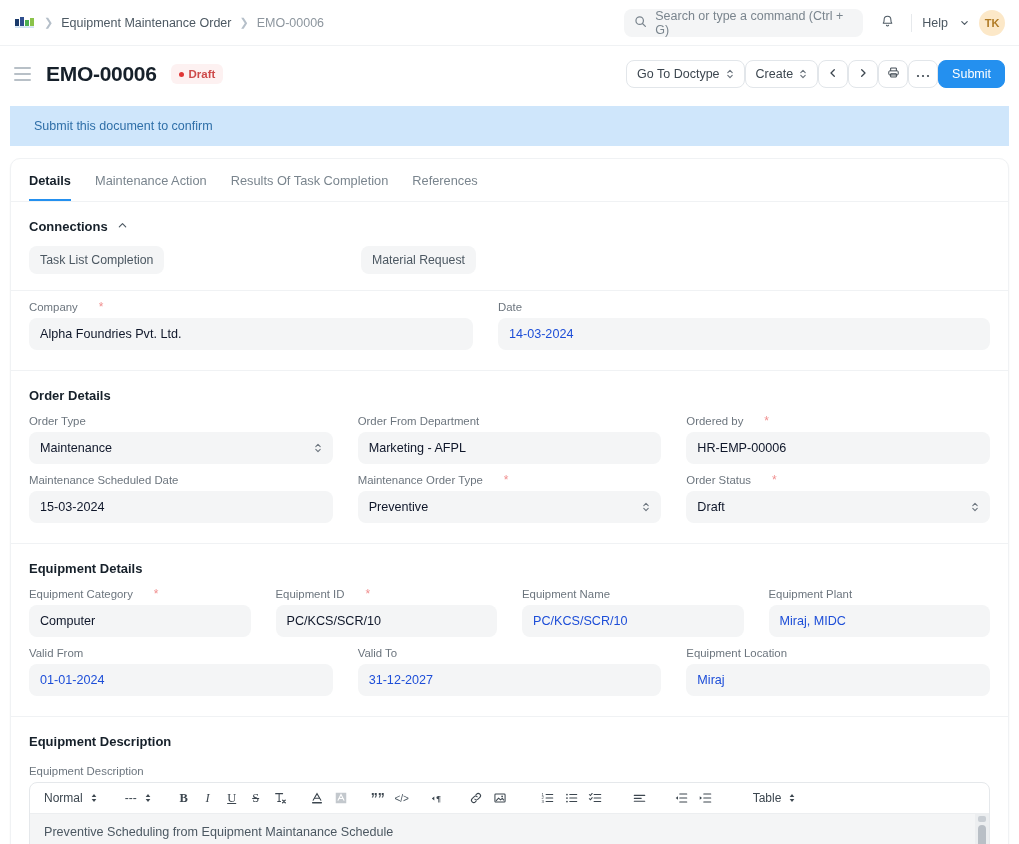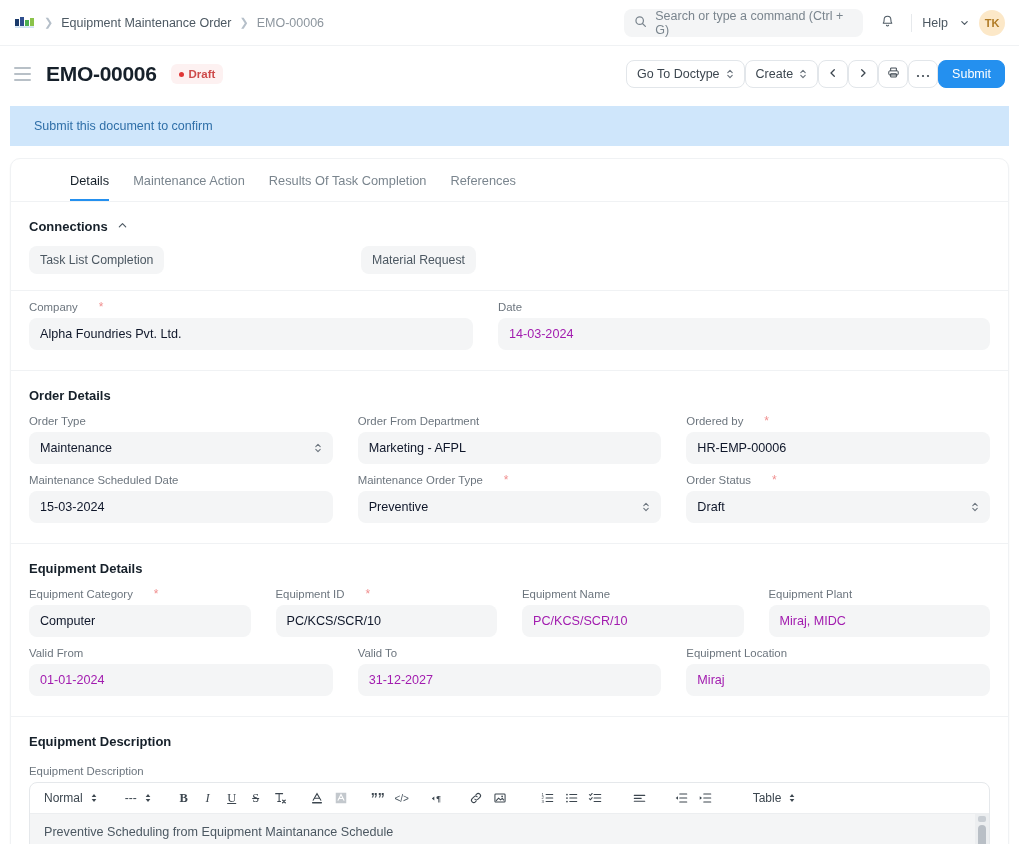--- a/index.html
+++ b/index.html
@@ -114,21 +114,21 @@
     display: flex; gap: 24px;
     padding: 0 18px;
     border-bottom: 1px solid #f0f2f4;
   }
   .tab {
     font-size: 12.8px; color: #7a858e;
     padding: 14px 0 11px 0;
     border-bottom: 2px solid transparent;
     cursor: pointer; white-space: nowrap;
   }
-  .tab.active { color: #16202a; font-weight: 400; border-bottom-color: #2490ef; margin-left: 41px; }
+  .tab.active { color: #16202a; font-weight: 700; border-bottom-color: #2490ef; }
 
   .sec { padding: 0 18px; }
   .sec-divider { border-top: 1px solid #f0f2f4; }
 
   .sec-title {
     font-size: 13px; font-weight: 700; color: #16202a;
     display: flex; align-items: center; gap: 9px;
     padding: 17px 0 0 0;
   }
   .sec-title.plain { padding-bottom: 2px; }
@@ -153,21 +153,21 @@
     margin-bottom: 5px; display: flex; align-items: flex-start; gap: 21px;
   }
   .req { color: #f08f8f; font-size: 12px; line-height: 1; }
 
   .fval {
     background: #f4f5f6; border-radius: 8px;
     height: 32px; display: flex; align-items: center;
     padding: 0 11px;
     font-size: 12.6px; color: #0f172a;
   }
-  .fval.muted { color: #a21caf; }
+  .fval.muted { color: #1d4ed8; }
   .fval.select { justify-content: space-between; }
   .fval.select .txt { flex: 1; }
 
   
   .editor-wrap { padding-bottom: 0; }
   .editor {
     border: 1px solid #e5e8eb;
     border-radius: 8px;
     overflow: hidden;
     background: #fff;

